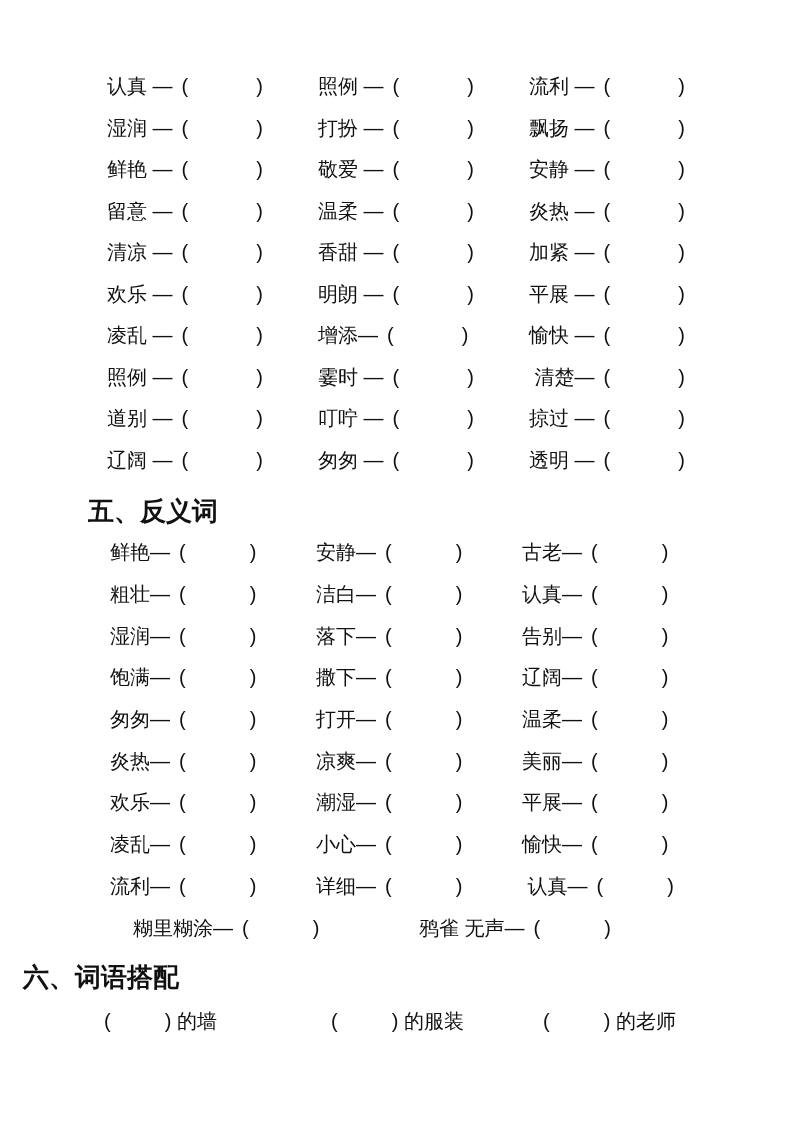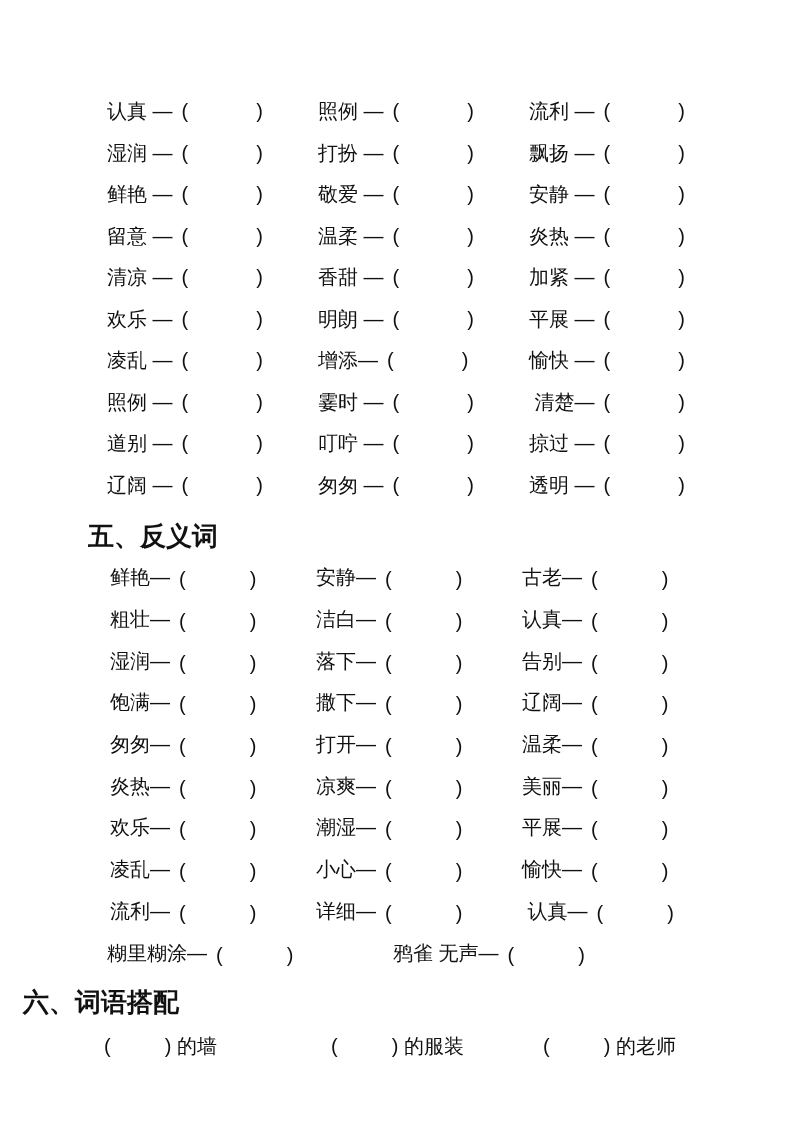--- a/index.html
+++ b/index.html
@@ -13,45 +13,45 @@
   body {
     font-family: "Liberation Sans", "DejaVu Sans", sans-serif;
     font-size: 20px;
     color: #111111;
   }
   .worksheet {
     width: 793px;
     height: 1122px;
     background: #ffffff;
     box-sizing: border-box;
-    padding-top: 91px;
+    padding-top: 66px;
   }
   .wordrow {
     display: flex;
     align-items: center;
     height: 41.5px;
     padding-left: 107px;
     white-space: pre;
   }
   .sec5 .wordrow { height: 41.7px; padding-left: 110px; }
   .cell {
     display: flex;
     align-items: center;
     white-space: pre;
   }
   .sec4 .cell { width: 211px; }
-  .sec5 .cell { width: 206px; align-items: flex-end; }
+  .sec5 .cell { width: 206px; }
   .cell:last-child { width: auto; }
   .pre, .suf { white-space: pre; }
   .open { margin-left: 9px; }
   .blank { display: inline-block; height: 1px; }
   .sec4 .blank { width: 68px; }
   .sec5 .blank { width: 64px; }
   .sec6 .blank { width: 54px; }
-  .sec5 .row-last { padding-left: 107px; }
+  .sec5 .row-last { padding-left: 107px; margin-left: 26px; }
   .sec5 .row-last .cell1 { width: 286px; }
   .sec5 .row-last .cell2 { width: auto; }
   h2.sec-heading {
     font-size: 26px;
     font-weight: bold;
     color: #111111;
     margin: 0 0 0 88px;
     height: 41px;
     line-height: 41px;
   }

